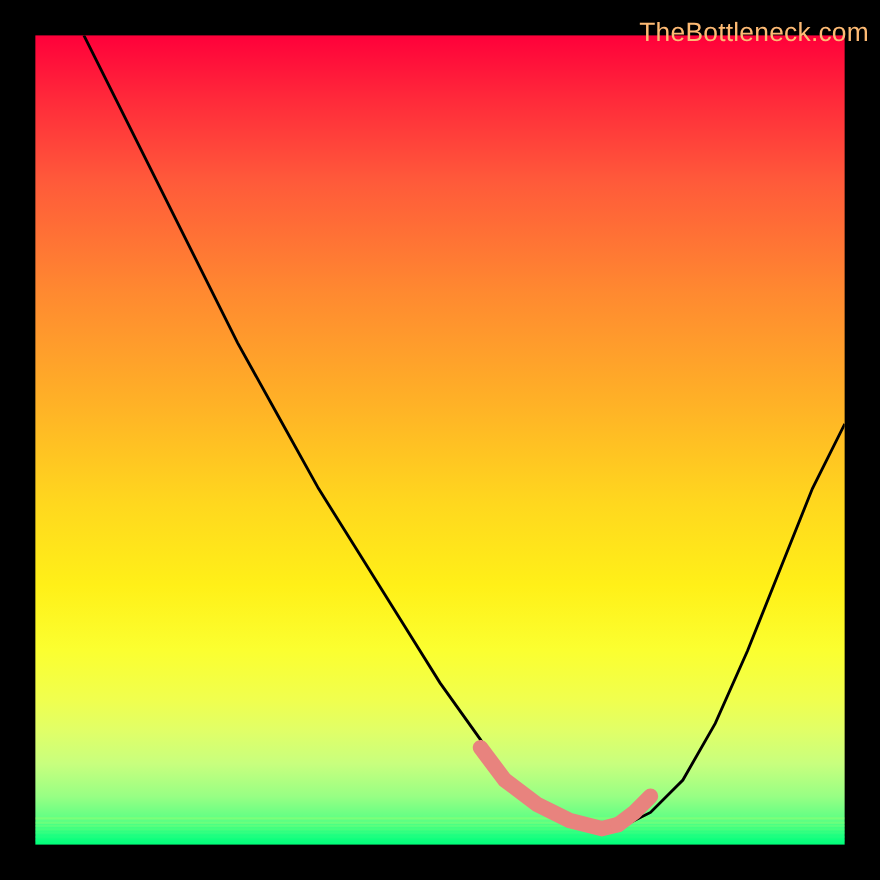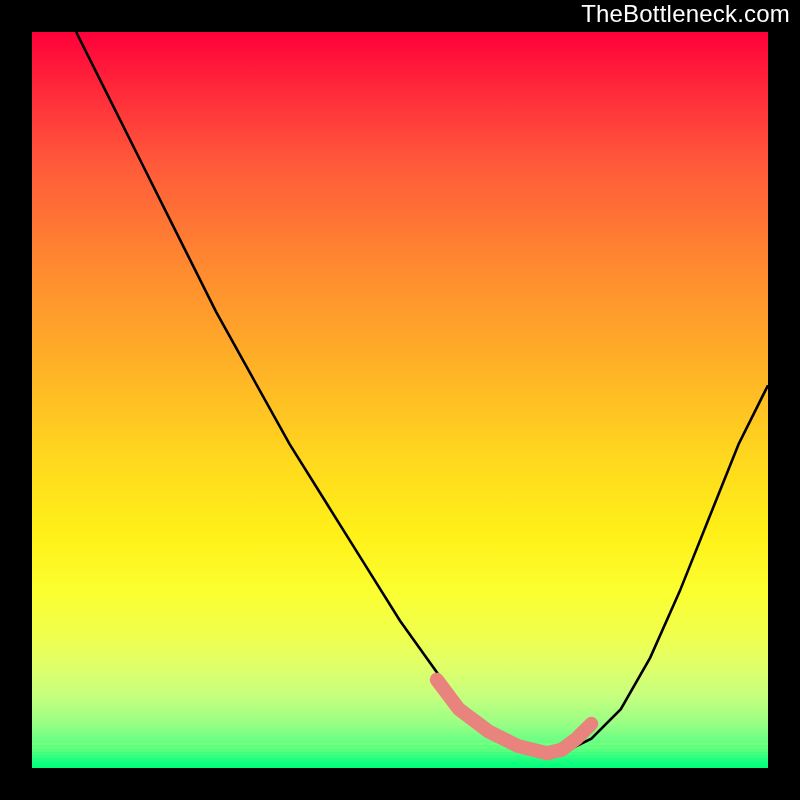--- a/index.html
+++ b/index.html
@@ -10,23 +10,23 @@
     overflow: hidden;
   }
   .frame {
     width: 800px;
     height: 800px;
     background: #000;
     position: relative;
   }
   .watermark {
     position: absolute;
-    top: 0;
+    top: 16px;
     right: 10px;
-    color: #ffffff;
+    color: #fdba74;
     font-family: Arial, Helvetica, sans-serif;
     font-size: 24px;
     letter-spacing: 0.2px;
     z-index: 5;
   }
   .plot-area {
     position: absolute;
     left: 32px;
     top: 32px;
     width: 736px;

